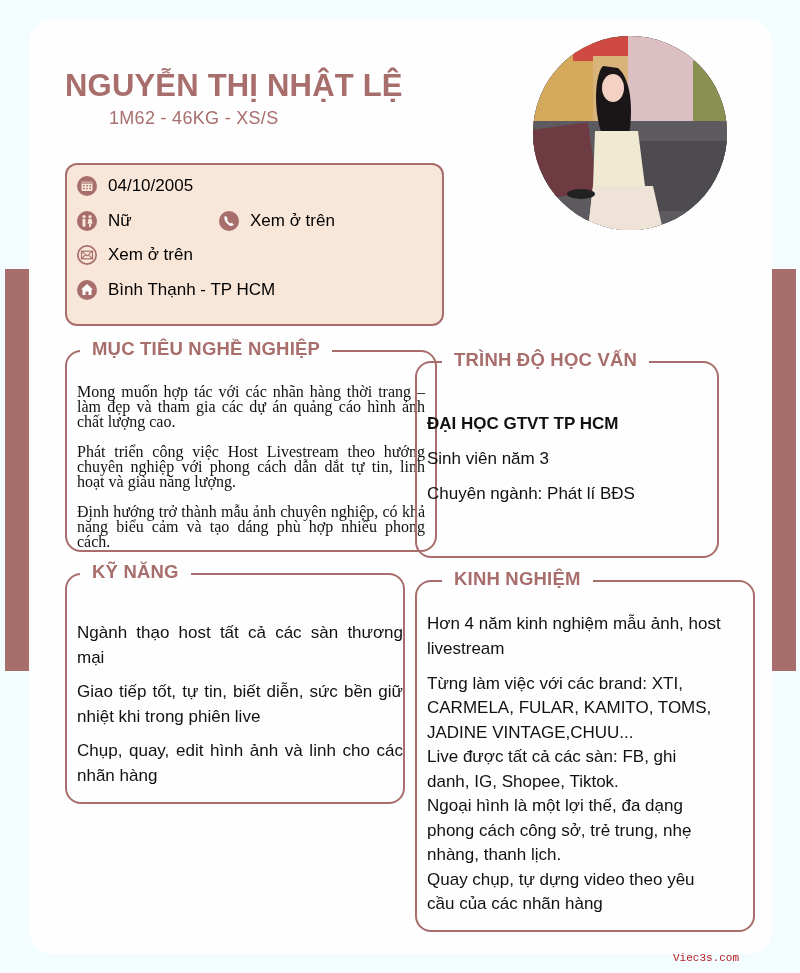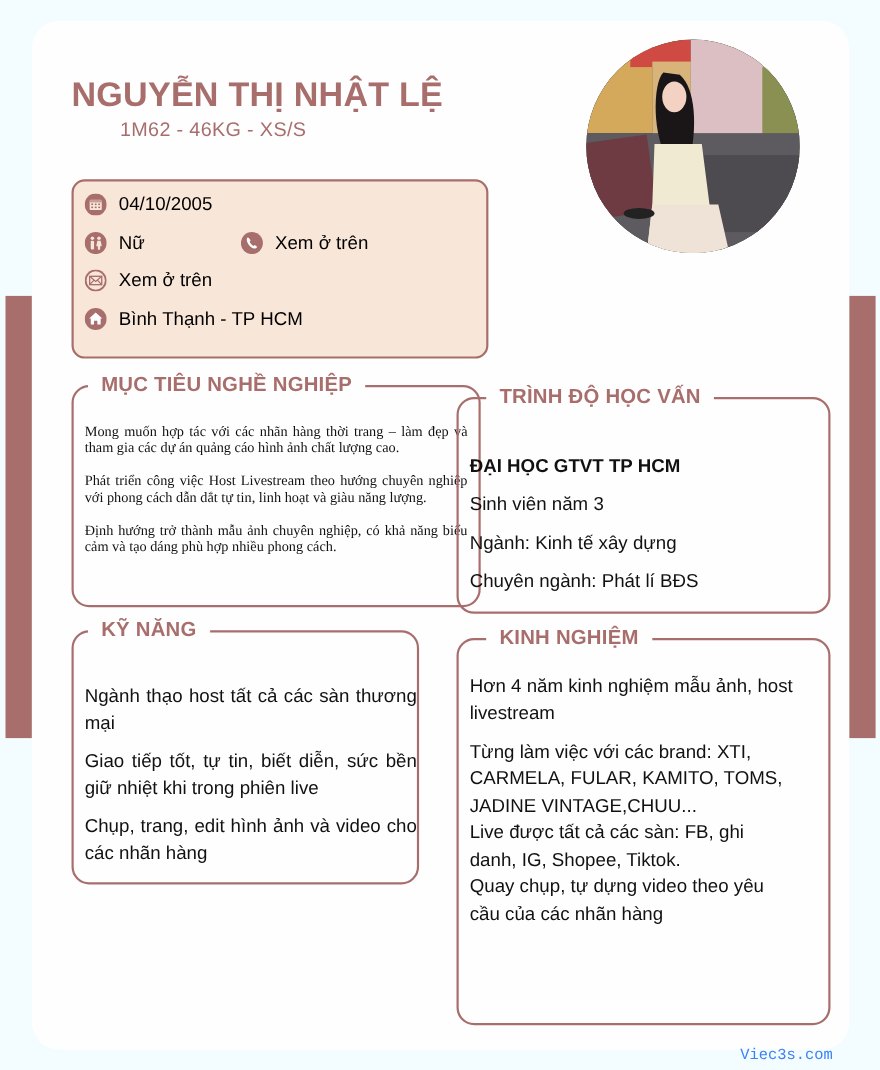--- a/index.html
+++ b/index.html
@@ -87,39 +87,39 @@
       font-size: 18.5px;
       font-weight: bold;
       color: #a86e6c;
       white-space: nowrap;
       letter-spacing: 0.2px;
     }
     .obj-text {
       position: absolute;
       left: 10px; right: 10px; top: 32px;
       font-family: "Liberation Serif", serif;
-      font-size: 13px;
+      font-size: 16px;
       line-height: 15px;
       text-align: justify;
       color: #111;
     }
     .obj-text p { margin-bottom: 15px; }
     .sans-list { position: absolute; left: 10px; right: 12px; color: #111; }
     .sans-list p { font-size: 17px; line-height: 24.5px; }
     .skills p { text-align: justify; margin-bottom: 10px; }
     .edu p { margin-bottom: 10.5px; }
     .edu p.school { font-weight: bold; }
     .exp p { line-height: 24.5px; }
     .exp p.gap { margin-bottom: 10.5px; }
     .watermark {
       position: absolute;
       left: 673px; top: 952px;
       font-family: "Liberation Mono", monospace;
-      font-size: 14px;
-      color: #3b82f6;
+      font-size: 11px;
+      color: #b91c1c;
     }
   </style>
 </head>
 <body>
 
 <div class="side-bar left"></div>
 <div class="side-bar right"></div>
 
 <div class="page"></div>
 
@@ -214,42 +214,42 @@
 
 <div class="section" style="left:65px; top:350px; width:372px; height:202px;">
   <div class="section-title" style="left:13px;">MỤC TIÊU NGHỀ NGHIỆP</div>
   <div class="obj-text">
     <p>Mong muốn hợp tác với các nhãn hàng thời trang – làm đẹp và tham gia các dự án quảng cáo hình ảnh chất lượng cao.</p>
     <p>Phát triển công việc Host Livestream theo hướng chuyên nghiệp với phong cách dẫn dắt tự tin, linh hoạt và giàu năng lượng.</p>
     <p>Định hướng trở thành mẫu ảnh chuyên nghiệp, có khả năng biểu cảm và tạo dáng phù hợp nhiều phong cách.</p>
   </div>
 </div>
 
-<div class="section" style="left:415px; top:361px; width:340px; height:197px;text-decoration:underline;">
+<div class="section" style="left:415px; top:361px; width:304px; height:197px;text-decoration:underline;">
   <div class="section-title" style="left:25px;">TRÌNH ĐỘ HỌC VẤN</div>
   <div class="sans-list edu" style="top:49px;">
     <p class="school">ĐẠI HỌC GTVT TP HCM</p>
     <p>Sinh viên năm 3</p>
-    <p>Ngành: Kinh tế xây dựng</p>
     <p>Chuyên ngành: Phát lí BĐS</p>
   </div>
 </div>
 
-<div class="section" style="left:65px; top:573px; width:316px; height:231px;">
+<div class="section" style="left:65px; top:573px; width:340px; height:231px;">
   <div class="section-title" style="left:13px;">KỸ NĂNG</div>
   <div class="sans-list skills" style="top:46px; right:0;">
     <p>Ngành thạo host tất cả các sàn thương mại</p>
     <p>Giao tiếp tốt, tự tin, biết diễn, sức bền giữ nhiệt khi trong phiên live</p>
-    <p>Chụp, trang, edit hình ảnh và video cho các nhãn hàng</p>
+    <p>Chụp, quay, edit hình ảnh và linh cho các nhãn hàng</p>
   </div>
 </div>
 
 <div class="section" style="left:415px; top:580px; width:340px; height:352px;">
   <div class="section-title" style="left:25px;">KINH NGHIỆM</div>
   <div class="sans-list exp" style="top:30px; right:30px;">
     <p class="gap">Hơn 4 năm kinh nghiệm mẫu ảnh, host livestream</p>
     <p>Từng làm việc với các brand: XTI, CARMELA, FULAR, KAMITO, TOMS, JADINE VINTAGE,CHUU...</p>
     <p>Live được tất cả các sàn: FB, ghi danh, IG, Shopee, Tiktok.</p>
+    <p>Ngoại hình là một lợi thế, đa dạng phong cách công sở, trẻ trung, nhẹ nhàng, thanh lịch.</p>
     <p>Quay chụp, tự dựng video theo yêu cầu của các nhãn hàng</p>
   </div>
 </div>
 
 <div class="watermark">Viec3s.com</div>
 
 </body></html>

